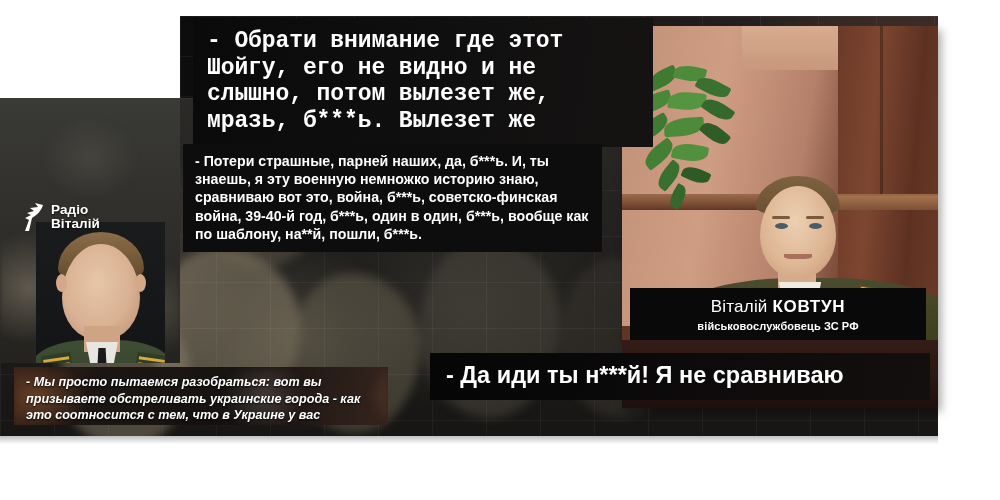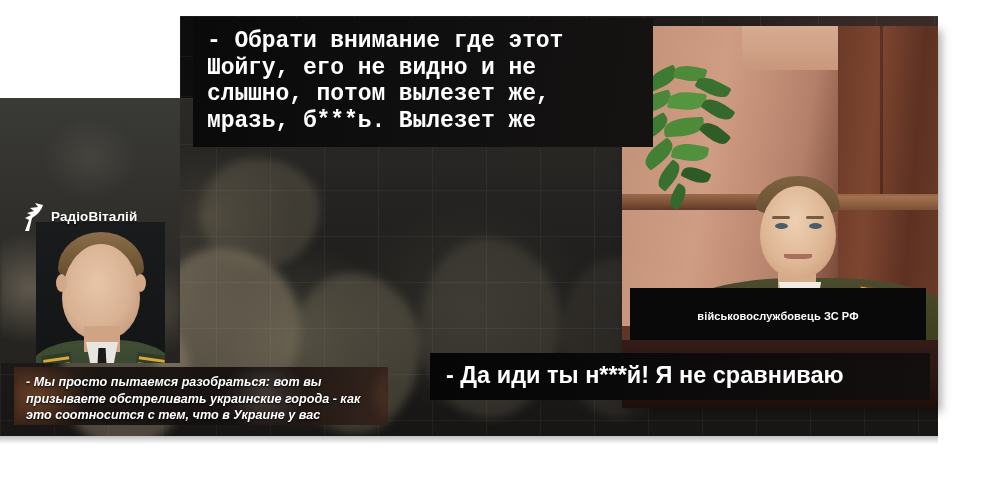--- a/index.html
+++ b/index.html
@@ -53,21 +53,21 @@
   .card-left .cl-photobg{
     position:absolute;inset:0;
     background:
       radial-gradient(ellipse 90px 80px at 30px 190px, rgba(150,138,118,.5), rgba(0,0,0,0) 70%),
       radial-gradient(ellipse 80px 70px at 150px 210px, rgba(120,110,94,.45), rgba(0,0,0,0) 70%),
       radial-gradient(ellipse 70px 60px at 90px 60px, rgba(110,104,92,.3), rgba(0,0,0,0) 70%);
     filter:blur(2px);
   }
   .rs-logo{position:absolute;left:22px;top:104px;display:flex;align-items:center;gap:7px;z-index:6;}
   .rs-mark{width:22px;height:30px;flex:0 0 auto;}
-  .rs-words{display:flex;line-height:1.02;}
+  .rs-words{display:flex;flex-direction:column;line-height:1.02;}
   .rs-words span{color:#ffffff;font-size:13.5px;font-weight:700;letter-spacing:.1px;
     text-shadow:0 1px 2px rgba(0,0,0,.7);}
   .portrait-left{
     position:absolute;left:36px;top:124px;width:129px;height:170px;
     background:linear-gradient(180deg,#1a1b1d 0%,#121314 100%);
     overflow:hidden;z-index:4;
   }
   .pl-face{position:absolute;left:26px;top:22px;width:78px;height:96px;border-radius:50% 50% 46% 46%/56% 56% 44% 44%;
     background:radial-gradient(ellipse at 45% 40%, #e7c6a8 0%, #d9b193 55%, #b98d70 100%);}
   .pl-hair{position:absolute;left:22px;top:10px;width:86px;height:52px;border-radius:50% 50% 42% 42%/70% 70% 30% 30%;
@@ -290,25 +290,30 @@
       <div class="medal" style="left:148px;top:182px;width:13px;height:26px;background:linear-gradient(180deg,#c9c9c9 0 34%,#7a2323 34%);"></div>
       <div class="medal" style="left:163px;top:182px;width:13px;height:26px;background:linear-gradient(180deg,#c9c9c9 0 34%,#a06a24 34%);"></div>
       <div class="medal" style="left:178px;top:182px;width:13px;height:26px;background:linear-gradient(180deg,#c9c9c9 0 34%,#8c3030 34%);"></div>
       <div class="medal" style="left:126px;top:208px;width:16px;height:16px;border-radius:50%;background:linear-gradient(180deg,#efefef,#a9a9a9);"></div>
       <div class="medal" style="left:150px;top:208px;width:16px;height:16px;border-radius:50%;background:linear-gradient(180deg,#e4e4e4,#9e9e9e);"></div>
     </div>
 
     <div class="cr-bottomdark"></div>
 
     <div class="namebar-right">
+      <div class="n1">
+        <span>Віталій</span>
+        <b>КОВТУН</b>
+      </div>
       <div class="n2">військовослужбовець ЗС РФ</div>
     </div>
   </div>
 
   <div class="quote q1">- Обрати внимание где этот Шойгу, его не видно и не слышно, потом вылезет же, мразь, б***ь. Вылезет же</div>
+  <div class="quote q2">- Потери страшные, парней наших, да, б***ь. И, ты знаешь, я эту военную немножко историю знаю, сравниваю вот это, война, б***ь, советско-финская война, 39-40-й год, б***ь, один в один, б***ь, вообще как по шаблону, на**й, пошли, б***ь.</div>
   <div class="quote q3">- Да иди ты н***й! Я не сравниваю</div>
 
   <div class="q4-wrap">
     <div class="q4bg"></div>
     <div class="q4">- Мы просто пытаемся разобраться: вот вы призываете обстреливать украинские города - как это соотносится с тем, что в Украине у вас семья...?</div>
   </div>
 
   <div class="shadow-strip"></div>
 </div>
 

